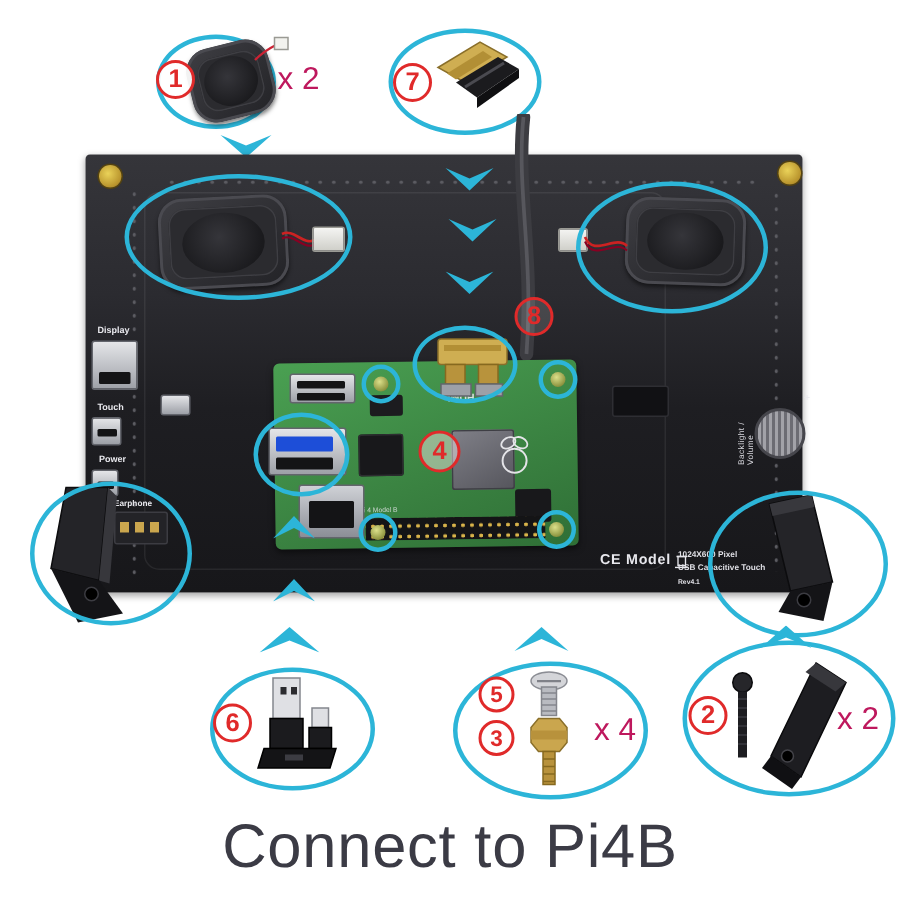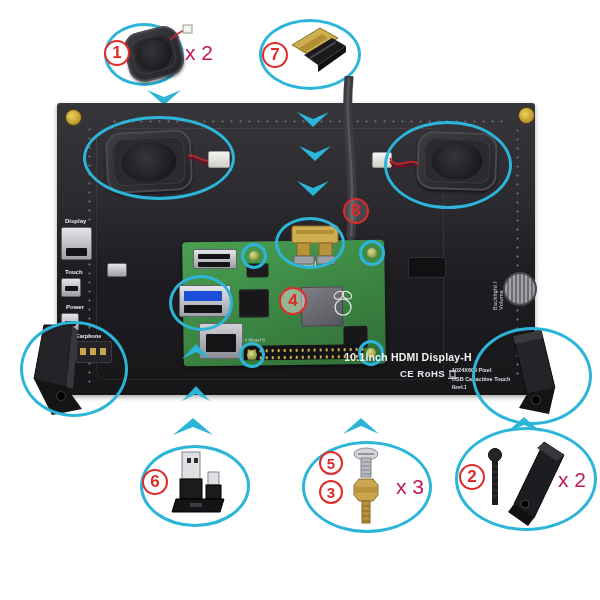--- a/index.html
+++ b/index.html
@@ -210,23 +210,22 @@
   <svg class="abs" style="left:335px;top:76px;" width="34" height="164" viewBox="0 0 34 164">
     <path d="M14,2 C9,50 21,95 16,160" stroke="#3c3c41" stroke-width="9" fill="none" stroke-linecap="round"></path>
     <path d="M14,2 C9,50 21,95 16,160" stroke="#57575d" stroke-width="2.5" fill="none"></path>
   </svg>
   <div class="badge oncable" style="left:343px;top:198px;">8</div>
 
   <div class="vtext" style="left:492px;top:266px;height:44px;">Backlight / Volume</div>
   <div class="dial" style="left:503px;top:272px;"></div>
   <div class="lbl" style="left:536px;top:262px;font-size:7px;font-weight:400;">+</div>
 
-  <div class="print-title" style="left:336px;top:351px;width:144px;text-align:center;">10.1inch HDMI Display-H</div>
   <div class="print-cert" style="left:400px;top:368px;">
-    <span>CE RoHS</span>
+    <span>CE Model</span>
     <svg width="9" height="11" viewBox="0 0 9 11">
       <rect x="2" y="3" width="5" height="6" fill="none" stroke="#e9e9ee" stroke-width=".9"></rect>
       <line x1="1" y1="3" x2="8" y2="3" stroke="#e9e9ee" stroke-width=".9"></line>
       <line x1="0" y1="10.3" x2="9" y2="10.3" stroke="#e9e9ee" stroke-width="1"></line>
     </svg>
   </div>
   <div class="print-s" style="left:452px;top:367px;font-size:5.5px;">1024X600 Pixel</div>
   <div class="print-s" style="left:452px;top:376px;font-size:5.5px;">USB Capacitive Touch</div>
   <div class="print-s" style="left:452px;top:385px;font-size:4.5px;">Rev4.1</div>
 
@@ -289,21 +288,21 @@
   <svg class="abs" style="left:352px;top:477px;" width="28" height="48" viewBox="0 0 28 48">
     <polygon points="7,2 21,2 26,8 26,18 21,24 7,24 2,18 2,8" fill="#caa64e" stroke="#8a6f2a"></polygon>
     <rect x="2" y="10" width="24" height="6" fill="#b8923c"></rect>
     <rect x="10" y="24" width="8" height="22" fill="#b8923c" stroke="#86691f"></rect>
     <line x1="10" y1="29" x2="18" y2="29" stroke="#86691f"></line>
       <line x1="10" y1="34" x2="18" y2="34" stroke="#86691f"></line>
     <line x1="10" y1="39" x2="18" y2="39" stroke="#86691f"></line>
       <line x1="10" y1="44" x2="18" y2="44" stroke="#86691f"></line>
   </svg>
   <div class="badge" style="left:319px;top:480px;width:24px;height:24px;font-size:15px;">3</div>
-  <div class="qty" style="left:396px;top:475px;">x 3</div>
+  <div class="qty" style="left:396px;top:475px;">x 4</div>
 
   <div class="ell" style="left:455px;top:427px;width:142px;height:104px;"></div>
   <svg class="abs" style="left:486px;top:448px;" width="18" height="60" viewBox="0 0 18 60">
     <circle cx="9" cy="7" r="6.5" fill="#26262a" stroke="#0b0b0d"></circle>
     <rect x="6" y="13" width="6" height="44" fill="#1d1d21"></rect>
     <line x1="6" y1="18" x2="12" y2="18" stroke="#3a3a40"></line>
       <line x1="6" y1="24" x2="12" y2="24" stroke="#3a3a40"></line>
     <line x1="6" y1="30" x2="12" y2="30" stroke="#3a3a40"></line>
       <line x1="6" y1="36" x2="12" y2="36" stroke="#3a3a40"></line>
     <line x1="6" y1="42" x2="12" y2="42" stroke="#3a3a40"></line>
@@ -311,13 +310,14 @@
   </svg>
   <svg class="abs" style="left:508px;top:440px;" width="60" height="86" viewBox="0 0 60 86">
     <polygon points="36,2 56,15 26,78 6,64" fill="#1d1d21" stroke="#0a0a0c"></polygon>
     <polygon points="36,2 56,15 49,21 29,8" fill="#37373c"></polygon>
     <polygon points="6,64 26,78 20,86 0,72" fill="#101013"></polygon>
     <circle cx="17" cy="64" r="4" fill="#000" stroke="#44444a"></circle>
   </svg>
   <div class="badge" style="left:459px;top:464px;">2</div>
   <div class="qty" style="left:558px;top:468px;">x 2</div>
 
+  <div class="title">Connect to Pi4B</div>
 </div>
 
 </body></html>

